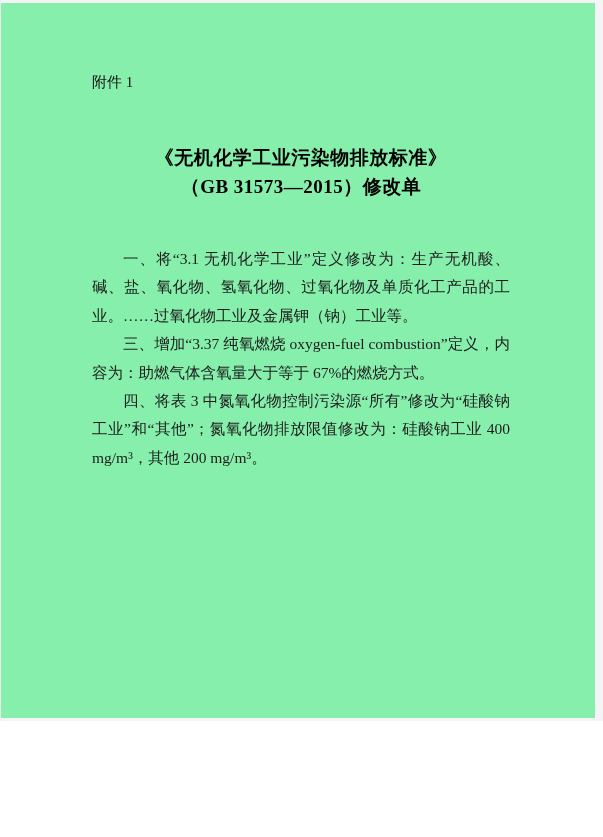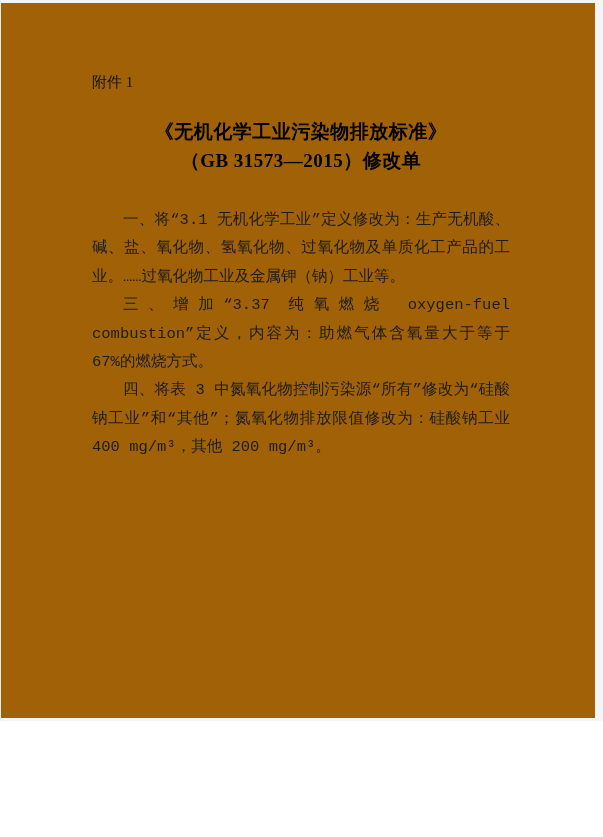--- a/index.html
+++ b/index.html
@@ -4,21 +4,21 @@
 <style>
   html, body {
     margin: 0;
     padding: 0;
     background: #ffffff;
   }
   .page {
     position: relative;
     width: 603px;
     height: 721px;
-    background: #a16207;
+    background: #86efac;
     overflow: hidden;
     font-family: "Liberation Serif", "DejaVu Serif", serif;
     color: #1f1f1f;
   }
   
   .edge-top {
     position: absolute; top: 0; left: 0; right: 0; height: 3px;
     background: #f4f4f6;
   }
   .edge-right {
@@ -39,38 +39,37 @@
     top: 0;
     width: 418px;
   }
   .attachment {
     padding-top: 73px;
     font-size: 15px;
     line-height: 19px;
     color: #111;
   }
   .doc-title {
-    margin: 25px 0 0 0;
+    margin: 51px 0 0 0;
     text-align: center;
     font-weight: bold;
     font-size: 19px;
     line-height: 29px;
     color: #000;
     letter-spacing: 0.5px;
   }
   .doc-title .title-line {
     display: block;
   }
   .doc-body {
-    margin-top: 31px;
+    margin-top: 44px;
     font-size: 15.5px;
     line-height: 28.4px;
     text-align: justify;
     color: #1c1c1c;
-    font-family: Liberation Mono, monospace;
   }
   .doc-body p {
     margin: 0;
     text-indent: 2em;
   }
 </style>
 </head>
 <body>
 
 <div class="page">

